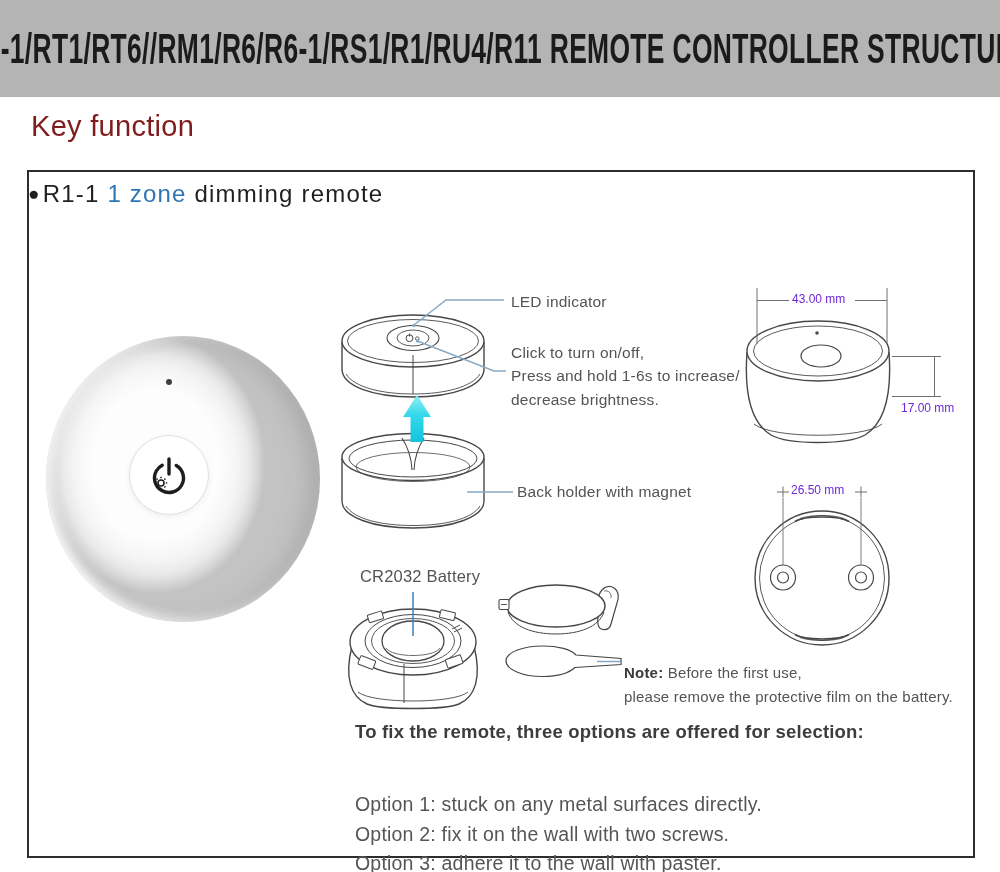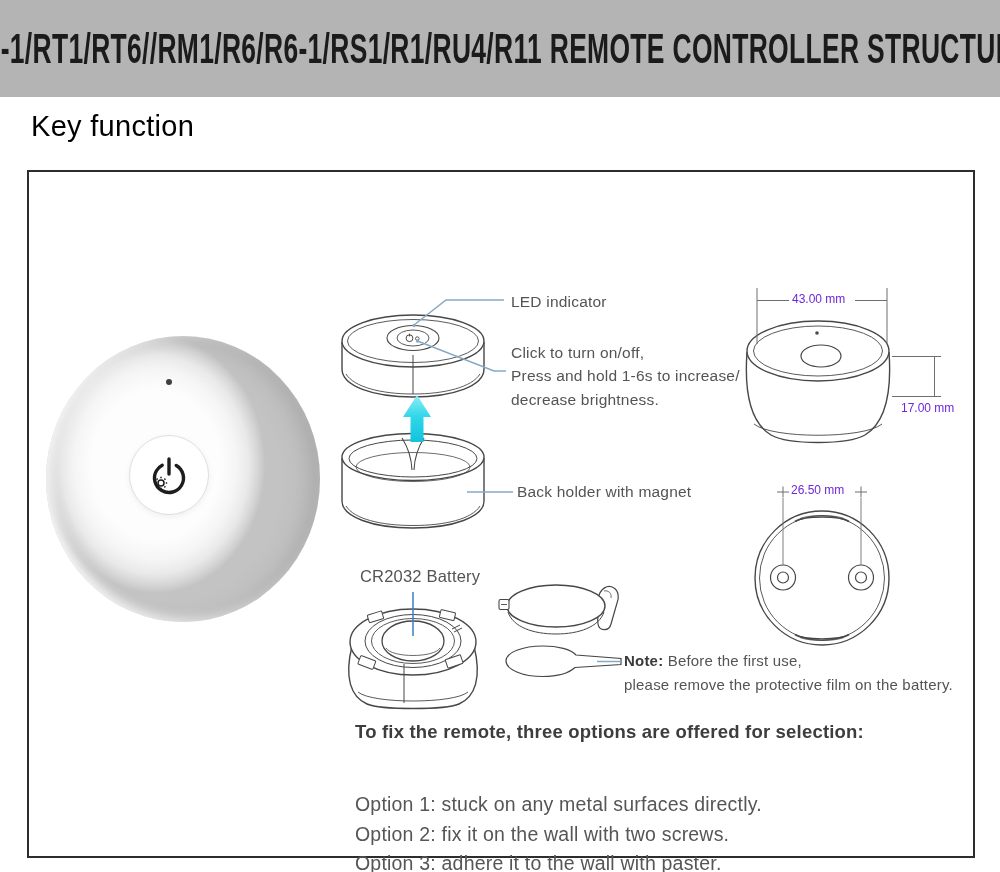--- a/index.html
+++ b/index.html
@@ -4,21 +4,21 @@
 <style>
   html,body{margin:0;padding:0;background:#fff;}
   #page{position:relative;width:1000px;height:872px;background:#fff;overflow:hidden;
         font-family:"Liberation Sans",sans-serif;}
   
   #hdr{position:absolute;left:0;top:0;width:1000px;height:97px;background:#b4b4b4;
        display:flex;align-items:center;justify-content:center;}
   #hdr .t{font-size:42px;font-weight:600;color:#1b1b1b;white-space:nowrap;
           transform:scaleX(0.63);letter-spacing:0.5px;}
   
-  .keyfn{position:absolute;left:31px;top:110px;font-size:29px;color:#000000;
+  .keyfn{position:absolute;left:31px;top:110px;font-size:29px;color:#7f1d1d;
          letter-spacing:0.3px;font-weight:400;text-align:right;}
   
   .panel{position:absolute;left:27px;top:170px;width:948px;height:688px;
          border:2px solid #2d2d2d;box-sizing:border-box;}
   .ptitle{position:absolute;left:28px;top:180px;font-size:24px;color:#1f1f1f;
           letter-spacing:1.2px;white-space:pre;}
   .ptitle .b{font-size:19px;vertical-align:2px;margin-right:2px;}
   .hl{color:#2e75b6;}
   
   .remote{position:absolute;left:46px;top:336px;width:274px;height:286px;border-radius:50%;
@@ -28,21 +28,21 @@
                      inset 6px -2px 12px rgba(255,255,255,0.9);}
   .led-dot{position:absolute;left:120px;top:43px;width:6px;height:6px;border-radius:50%;
            background:#3f3f3f;}
   .pwr-btn{position:absolute;left:83px;top:99px;width:78px;height:78px;border-radius:50%;
            background:#fff;border:1px solid #e0e0e0;box-shadow:0 2px 6px rgba(0,0,0,0.06);
            display:flex;align-items:center;justify-content:center;}
   
   svg.art{position:absolute;left:0;top:0;}
   
   .label{position:absolute;font-size:15.5px;color:#545454;letter-spacing:0.2px;white-space:pre;}
-  .note{font-size:15px;}
+  .note{font-size:15px;margin-top:12px;}
   .note .nb{font-weight:700;color:#3a3a3a;}
   .dim{position:absolute;font-size:12px;color:#6d28d9;background:#fff;padding:0 2px;
        white-space:nowrap;}
   .fixtitle{position:absolute;left:355px;top:721px;font-size:18.5px;font-weight:700;
             color:#3d3d3d;letter-spacing:0.2px;white-space:nowrap;}
   .opt{position:absolute;left:355px;font-size:19.5px;color:#565656;letter-spacing:0.2px;
        white-space:nowrap;margin-top:43px;}
 </style>
 </head>
 <body>
@@ -50,20 +50,21 @@
 <div id="page">
 
   <div id="hdr">
     <div class="t">R1-1/RT1/RT6//RM1/R6/R6-1/RS1/R1/RU4/R11 REMOTE CONTROLLER STRUCTURE</div>
   </div>
 
   <div class="keyfn">Key function</div>
 
   <div class="panel"></div>
 
+  <div class="ptitle"><span class="b">●</span><span>R1-1 </span><span class="hl">1 zone</span><span> dimming remote</span></div>
 
   <div class="remote">
     <div class="led-dot"></div>
     <div class="pwr-btn">
       <svg width="50" height="50" viewBox="0 0 50 50">
         <circle cx="25" cy="28" r="14.5" fill="none" stroke="#1d1d1d" stroke-width="3.4" stroke-linecap="round" stroke-dasharray="76 15.1" transform="rotate(-60 25 28)"></circle>
         <line x1="25" y1="9" x2="25" y2="24" stroke="#1d1d1d" stroke-width="3.4" stroke-linecap="round"></line>
         <g stroke="#1d1d1d" stroke-width="1.5" fill="none">
           <circle cx="17" cy="33" r="3"></circle>
           <line x1="17" y1="28.2" x2="17" y2="26.8"></line>

